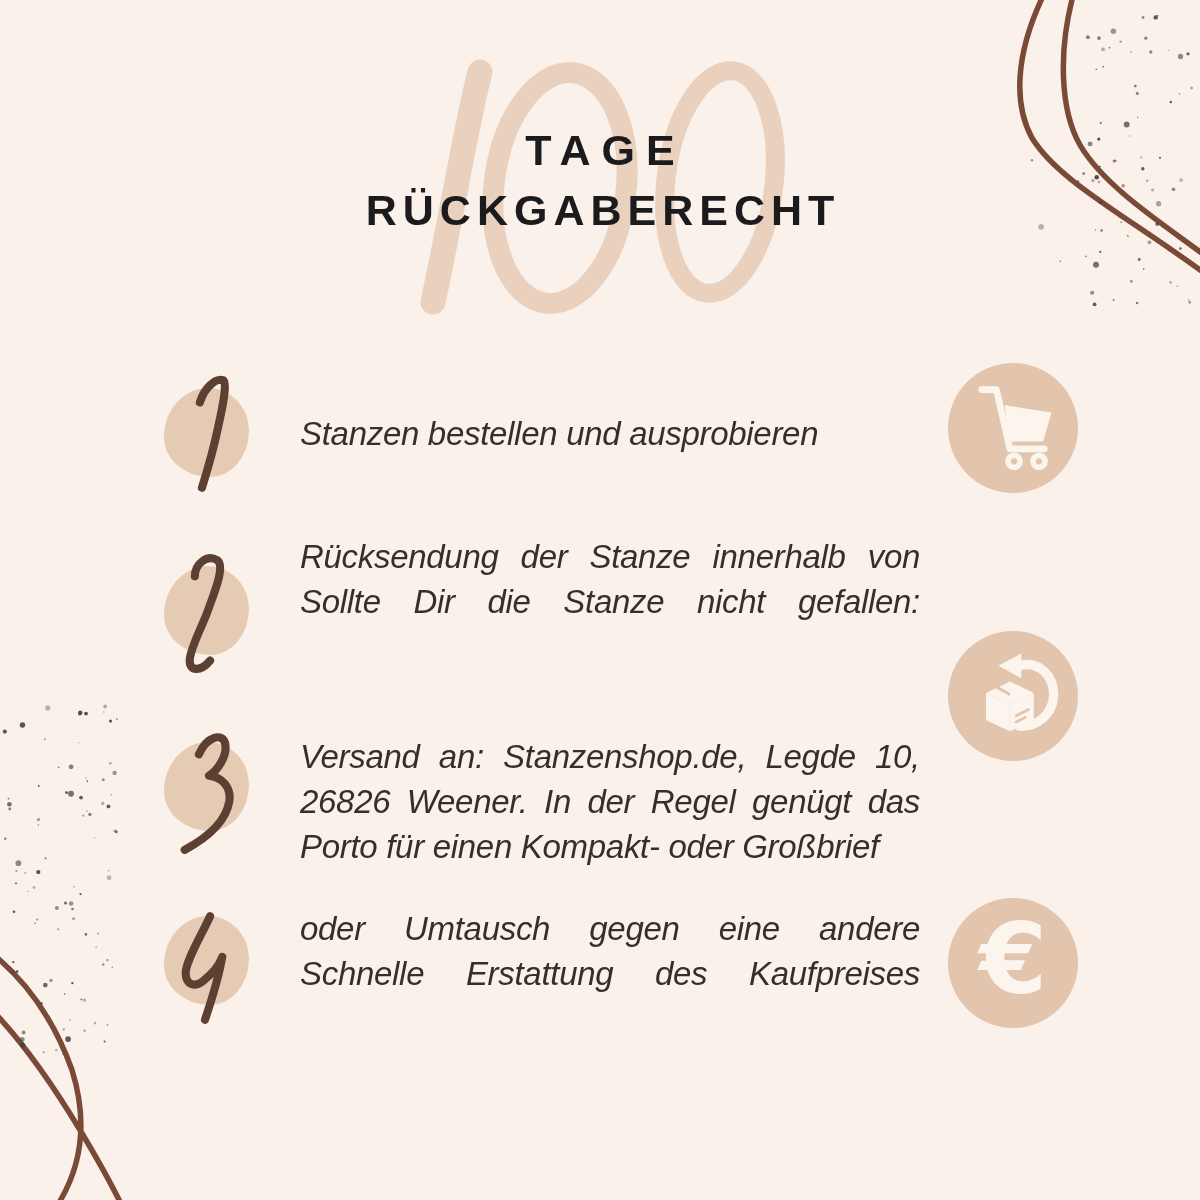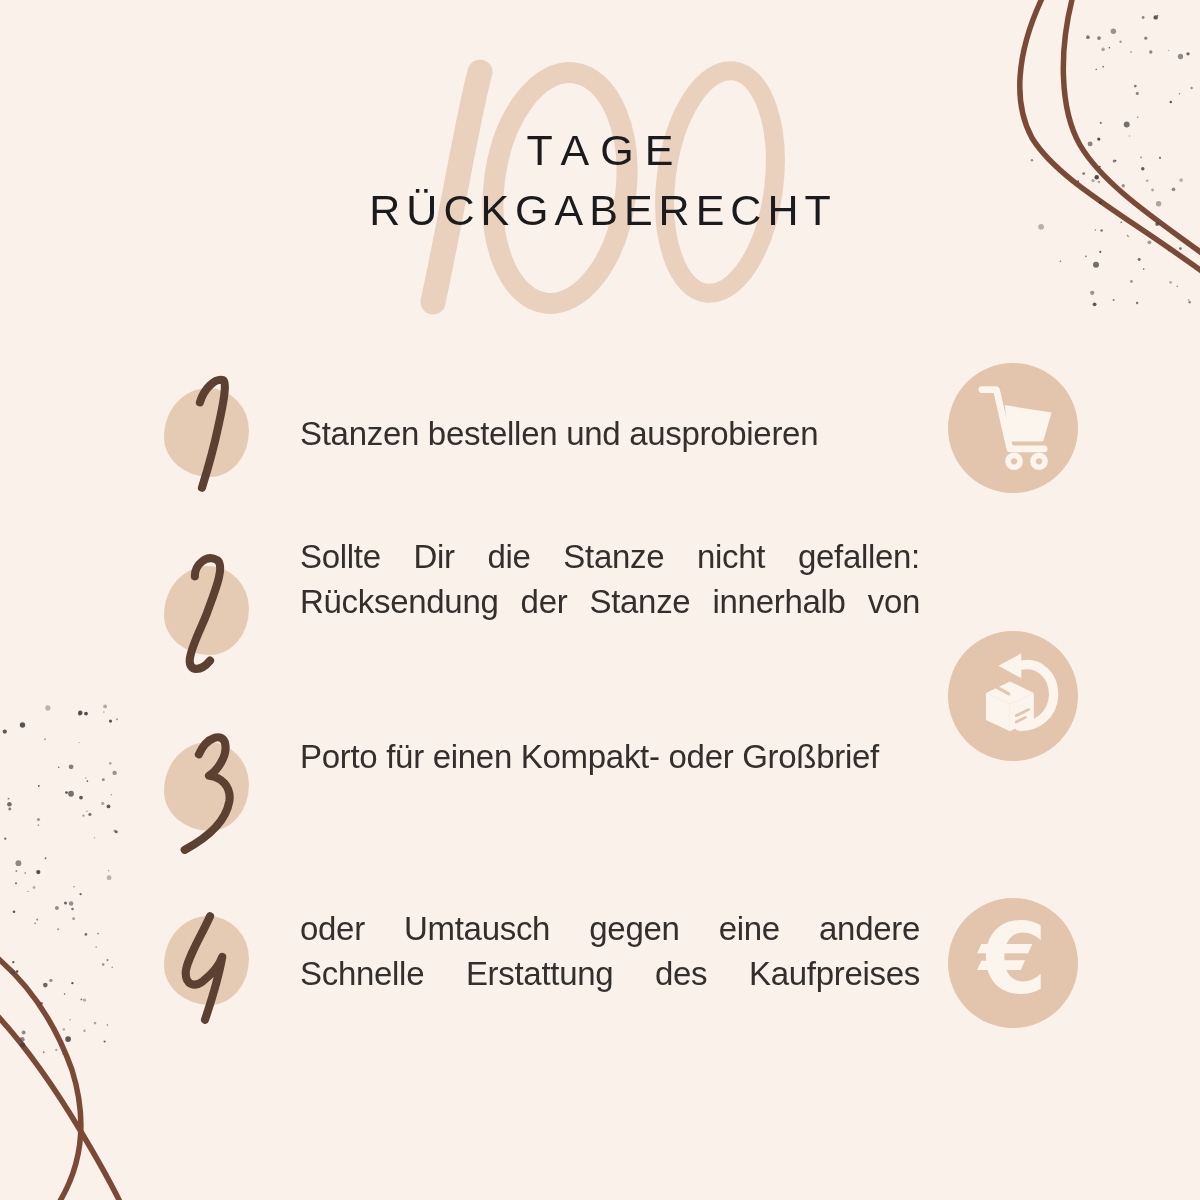--- a/index.html
+++ b/index.html
@@ -11,32 +11,32 @@
   html,body{background:var(--background);}
   .canvas{position:relative;width:1200px;height:1200px;margin:0 auto;overflow:hidden;
           background:var(--background);font-family:"Liberation Sans",sans-serif;}
   .decor{position:absolute;left:0;top:0;width:1200px;height:1200px;pointer-events:none;}
   .brown-line{fill:none;stroke:var(--line-brown);stroke-width:5.5;stroke-linecap:round;}
 
   
   .watermark{position:absolute;left:408px;top:52px;width:380px;height:270px;}
   .watermark .wm{fill:none;stroke:var(--watermark-beige);opacity:.96;}
   .title{position:absolute;left:0;width:1200px;text-align:center;color:var(--title-black);
-         font-weight:normal;font-size:43px;line-height:46px;}
+         font-weight:bold;font-size:43px;line-height:46px;}
   .title-1{top:127px;letter-spacing:11px;text-indent:11px;}
   .title-2{top:187px;letter-spacing:6px;text-indent:6px;}
 
   
   .step{position:absolute;left:164px;width:900px;}
   .blob{position:absolute;left:0;top:0;width:85px;height:89px;background:var(--blob-beige);
         border-radius:52% 48% 46% 54% / 55% 48% 52% 45%;}
   .num{position:absolute;left:4px;top:-14px;width:76px;height:132px;overflow:visible;}
   .num path{fill:none;stroke:var(--number-brown);stroke-width:8;stroke-linecap:round;stroke-linejoin:round;}
   .step-text{position:absolute;left:136px;width:620px;color:var(--body-text);
-             font-size:33px;line-height:45px;letter-spacing:-0.3px;}
+             font-size:33px;line-height:45px;letter-spacing:-0.3px;font-style:italic;}
   .ln{text-align:justify;text-align-last:justify;white-space:normal;}
   .ln.last{text-align:left;text-align-last:left;}
   #step-1{top:388px;} #step-1 .step-text{top:23px;}
   #step-2{top:566px;} #step-2 .step-text{top:-32px;}
   #step-3{top:742px;} #step-3 .step-text{top:-8px;}
   #step-4{top:916px;} #step-4 .step-text{top:-10px;}
 
   
   .icon{position:absolute;left:948px;width:130px;height:130px;border-radius:50%;
         background:var(--icon-circle-beige);display:flex;align-items:center;justify-content:center;}
@@ -241,31 +241,33 @@
       <div class="ln last">Stanzen bestellen und ausprobieren</div>
     </div>
   </section>
 
   <section class="step" id="step-2">
     <div class="blob"></div>
     <svg class="num" viewBox="0 0 70 130" aria-label="2">
       <path d="M24,24 C24,12 36,2 46,8 C54,14 44,38 36,60 C29,78 20,94 19,106 C18,118 30,118 39,107"></path>
     </svg>
     <div class="step-text">
+      <div class="ln">Rücksendung der Stanze innerhalb von</div>
       <div class="ln">Sollte Dir die Stanze nicht gefallen:</div>
-      <div class="ln">Rücksendung der Stanze innerhalb von</div>
     </div>
   </section>
 
   <section class="step" id="step-3">
     <div class="blob"></div>
     <svg class="num" viewBox="0 0 70 130" aria-label="3">
       <path d="M28,26 C36,8 52,4 54,16 C56,28 46,42 38,47 C50,48 60,58 58,72 C55,90 40,106 14,120"></path>
     </svg>
     <div class="step-text">
+      <div class="ln">Versand an: Stanzenshop.de, Legde 10,</div>
+      <div class="ln">26826 Weener. In der Regel genügt das</div>
       <div class="ln last">Porto für einen Kompakt- oder Großbrief</div>
     </div>
   </section>
 
   <section class="step" id="step-4">
     <div class="blob"></div>
     <svg class="num" viewBox="0 0 70 130" aria-label="4">
       <path d="M39,14 C30,34 15,58 15,70 C15,82 24,84 32,78 C42,70 48,63 51,54 C48,72 42,92 34,116"></path>
     </svg>
     <div class="step-text">

